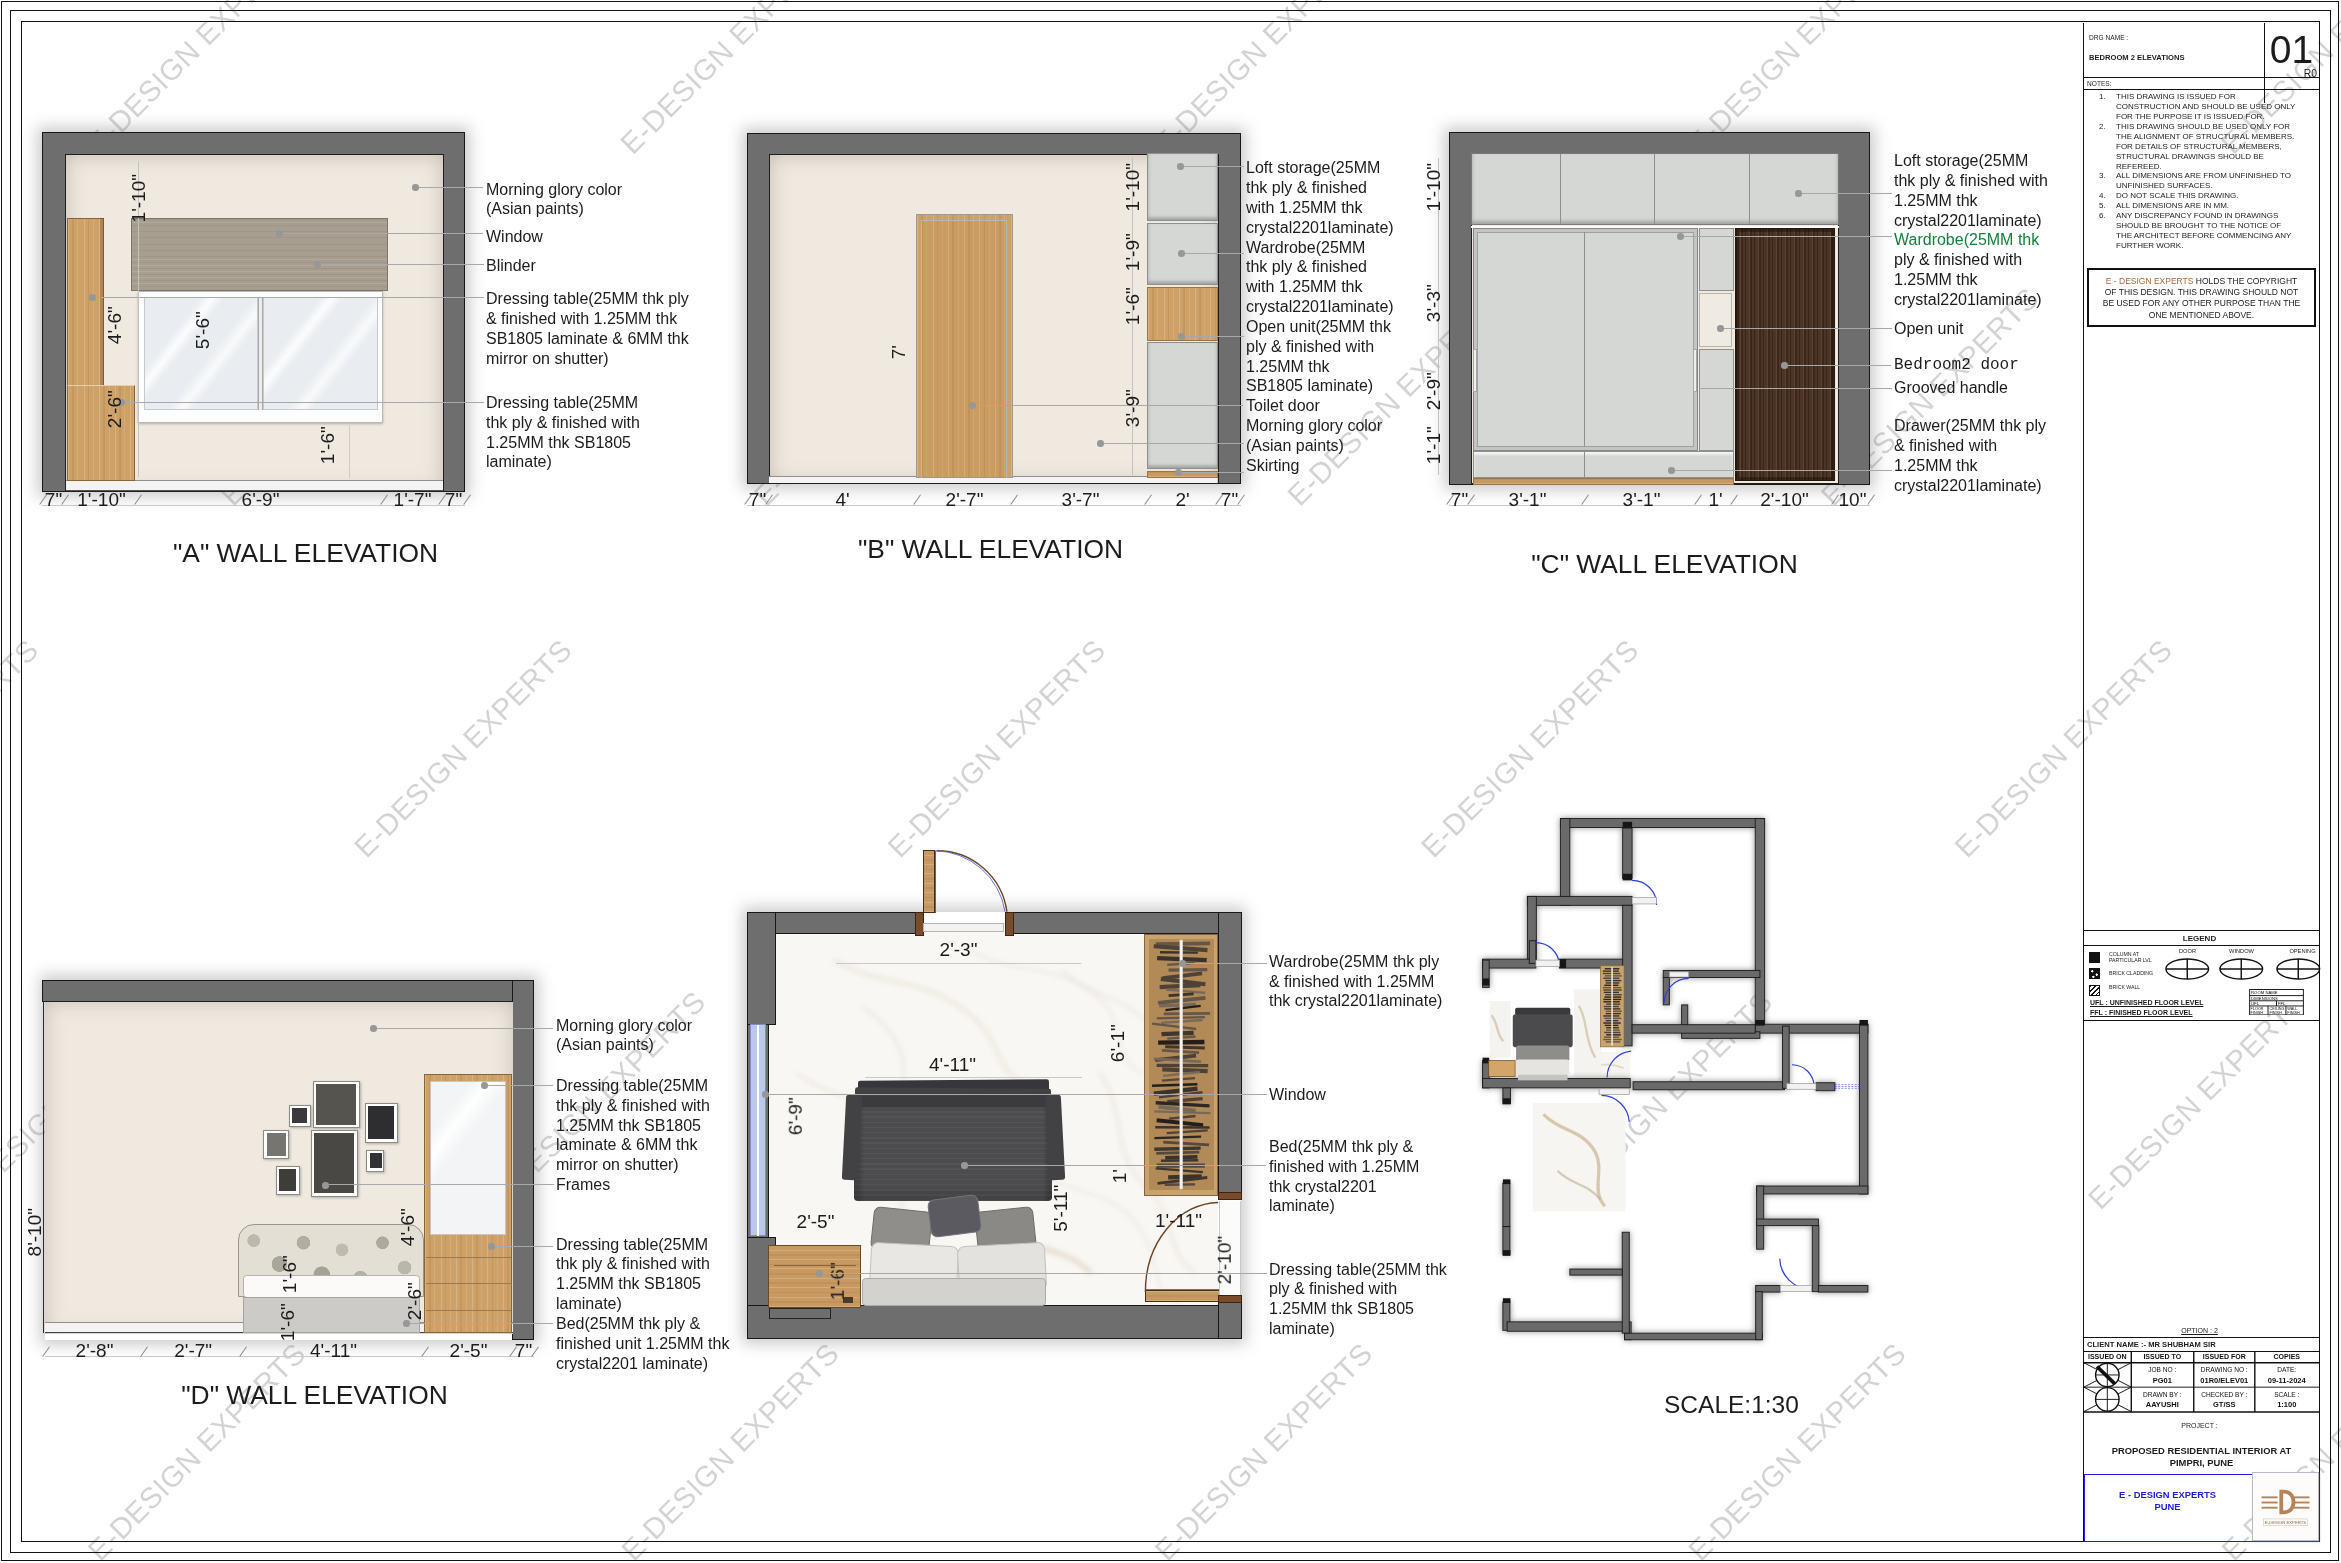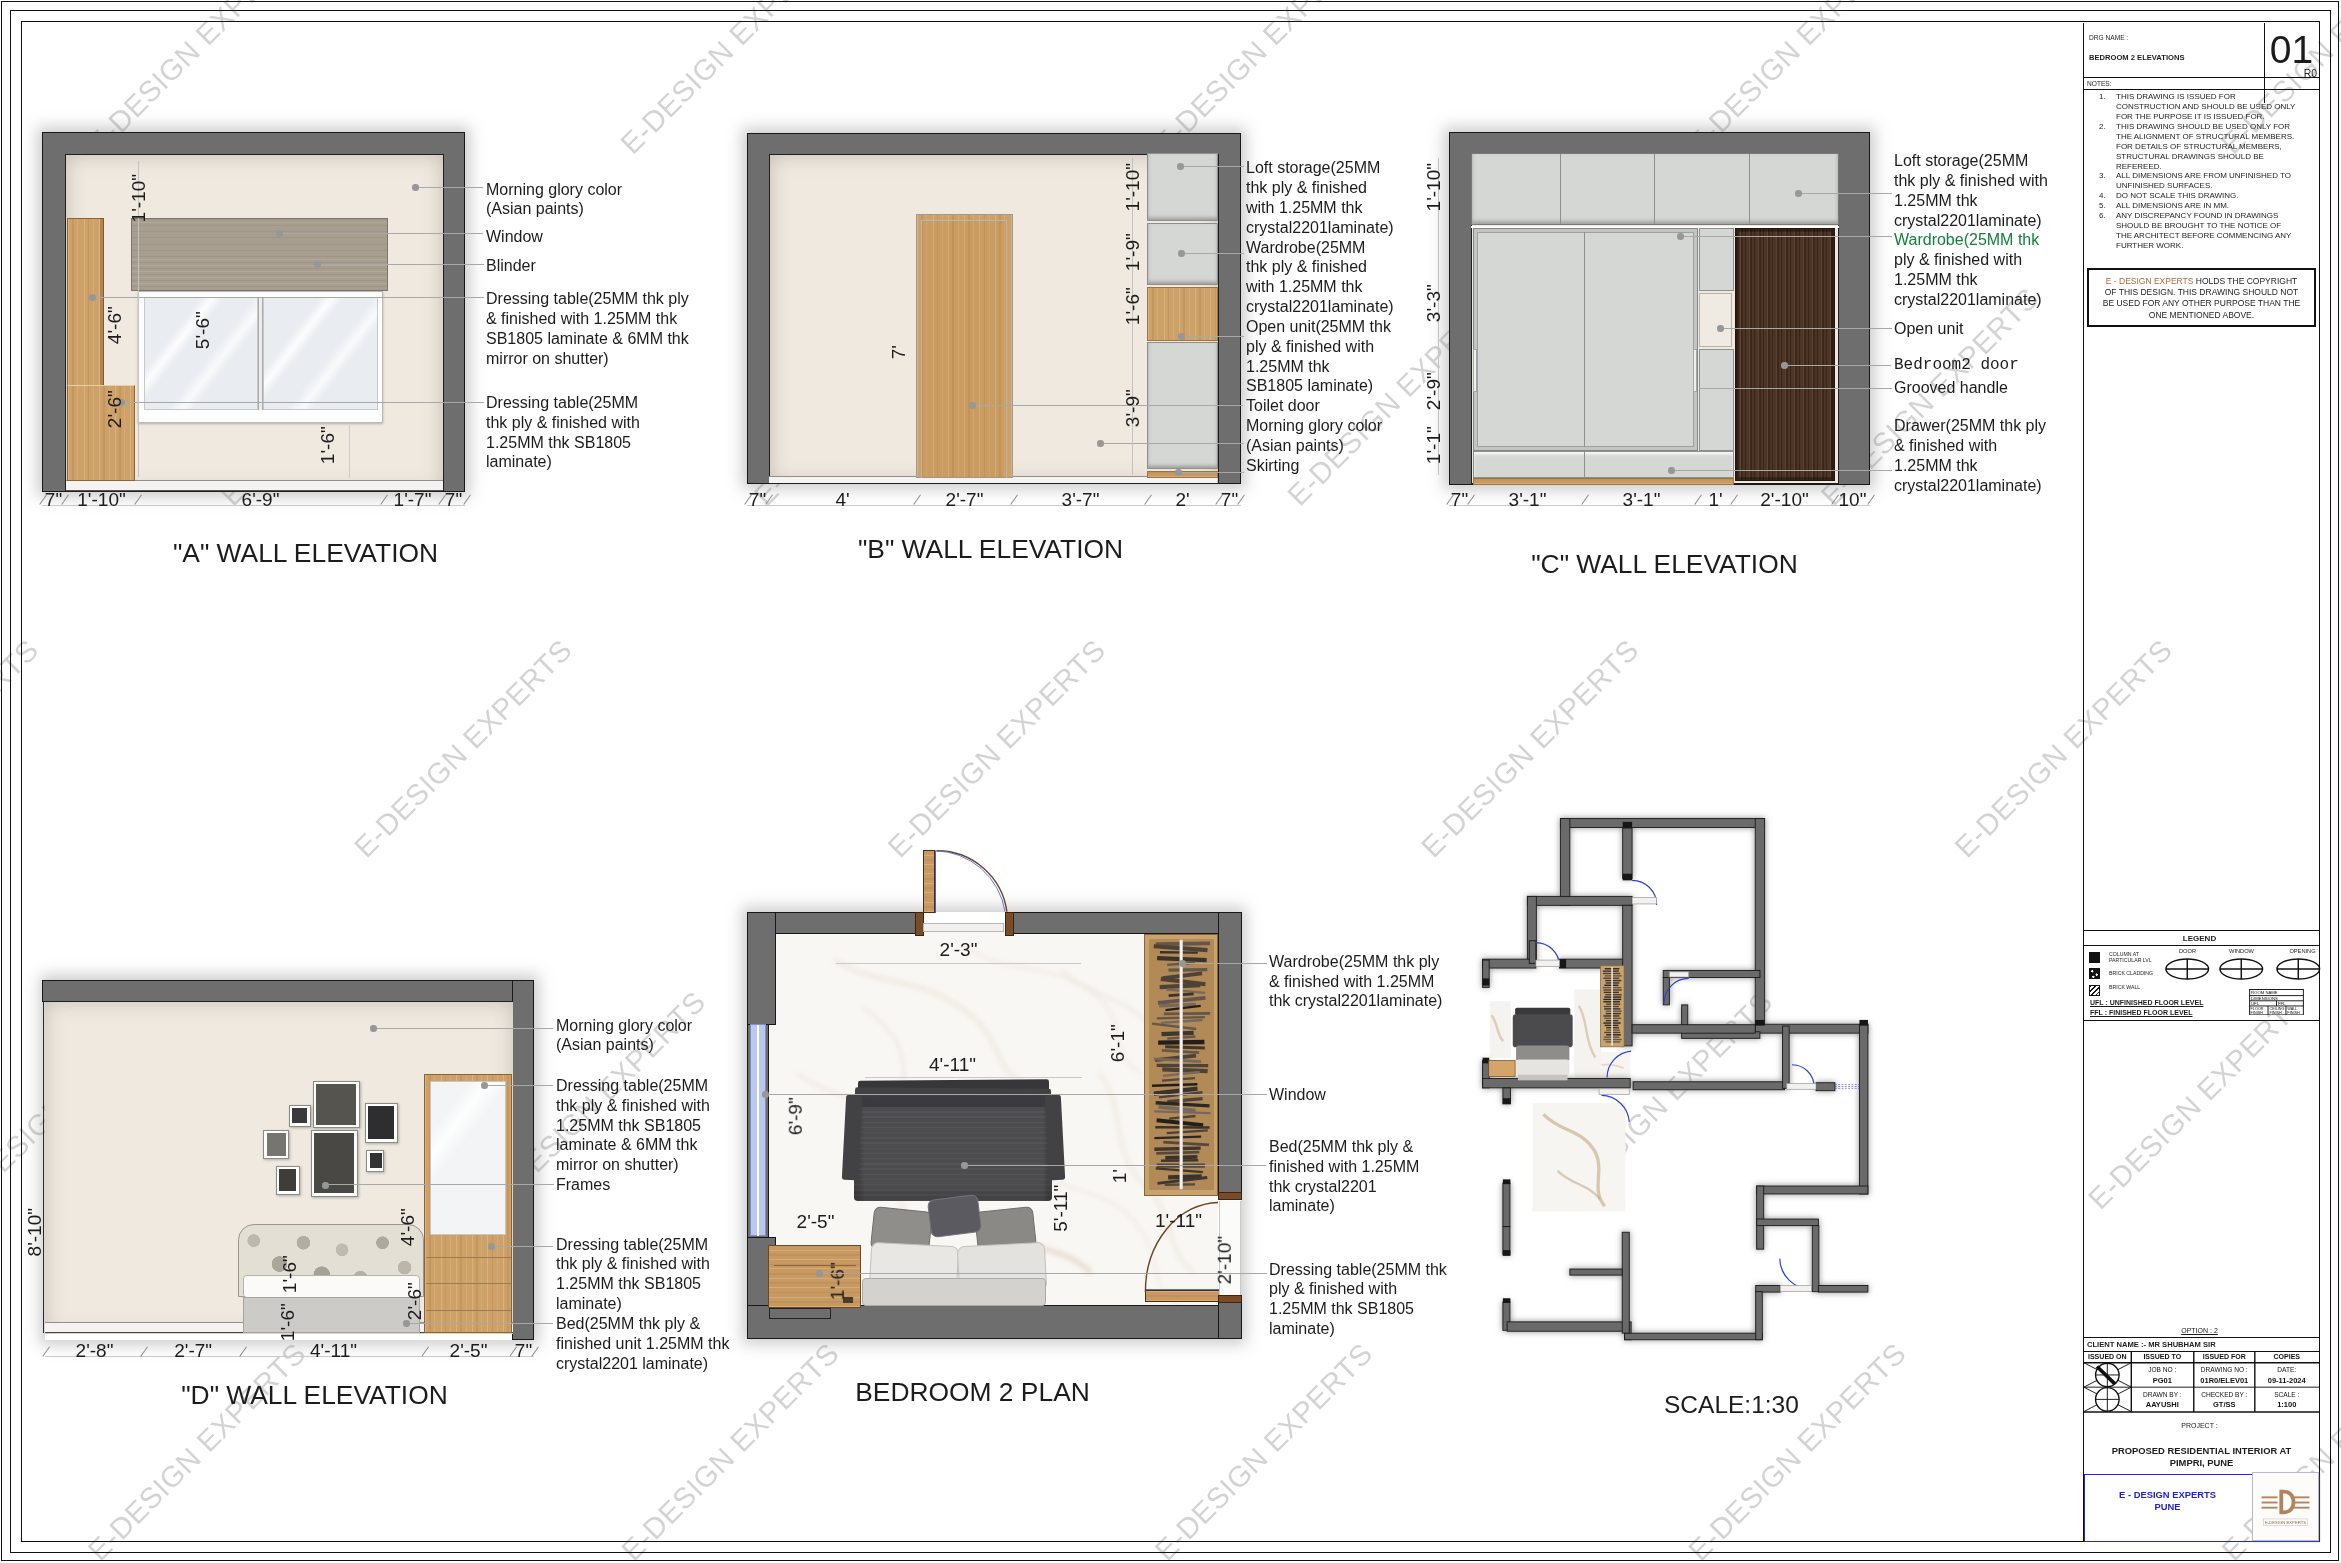--- a/index.html
+++ b/index.html
@@ -432,21 +432,20 @@
     <div style="position:absolute;left:1269px;top:989px;width:425px;font-size:16px;font-weight:normal;color:#1c1c1c;line-height:23px;">thk crystal2201laminate)</div>
     <div style="position:absolute;left:1269px;top:1083px;width:425px;font-size:16px;font-weight:normal;color:#1c1c1c;line-height:23px;">Window</div>
     <div style="position:absolute;left:1269px;top:1135px;width:425px;font-size:16px;font-weight:normal;color:#1c1c1c;line-height:23px;">Bed(25MM thk ply &amp;</div>
     <div style="position:absolute;left:1269px;top:1155px;width:425px;font-size:16px;font-weight:normal;color:#1c1c1c;line-height:23px;">finished with 1.25MM</div>
     <div style="position:absolute;left:1269px;top:1175px;width:425px;font-size:16px;font-weight:normal;color:#1c1c1c;line-height:23px;">thk crystal2201</div>
     <div style="position:absolute;left:1269px;top:1194px;width:425px;font-size:16px;font-weight:normal;color:#1c1c1c;line-height:23px;">laminate)</div>
     <div style="position:absolute;left:1269px;top:1258px;width:425px;font-size:16px;font-weight:normal;color:#1c1c1c;line-height:23px;">Dressing table(25MM thk</div>
     <div style="position:absolute;left:1269px;top:1277px;width:425px;font-size:16px;font-weight:normal;color:#1c1c1c;line-height:23px;">ply &amp; finished with</div>
     <div style="position:absolute;left:1269px;top:1297px;width:425px;font-size:16px;font-weight:normal;color:#1c1c1c;line-height:23px;">1.25MM thk SB1805</div>
     <div style="position:absolute;left:1269px;top:1317px;width:425px;font-size:16px;font-weight:normal;color:#1c1c1c;line-height:23px;">laminate)</div>
-    <div style="position:absolute;left:760px;top:1373px;width:425px;text-align:center;font-size:26.4px;font-weight:normal;color:#1c1c1c;line-height:38px;">BEDROOM 2 PLAN</div>
     <svg style="position:absolute;left:1463px;top:803px" width="425" height="566" viewBox="3100 1700 900 1200">
       <defs>
         <filter id="kpsh" x="-10%" y="-10%" width="120%" height="120%">
           <feDropShadow dx="0" dy="0" stdDeviation="7" flood-color="#787878" flood-opacity=".8"></feDropShadow>
         </filter>
       </defs>
       <g>
         <rect x="3247" y="2336" width="197" height="230" fill="#f7f5f1"></rect>
         <path d="M3270,2360 C3310,2400 3350,2390 3380,2440 C3400,2480 3370,2520 3400,2555" fill="none" stroke="#c3a87f" stroke-width="7" opacity=".6"></path>
         <path d="M3300,2480 C3330,2510 3360,2505 3390,2540" fill="none" stroke="#b5a285" stroke-width="5" opacity=".5"></path>

